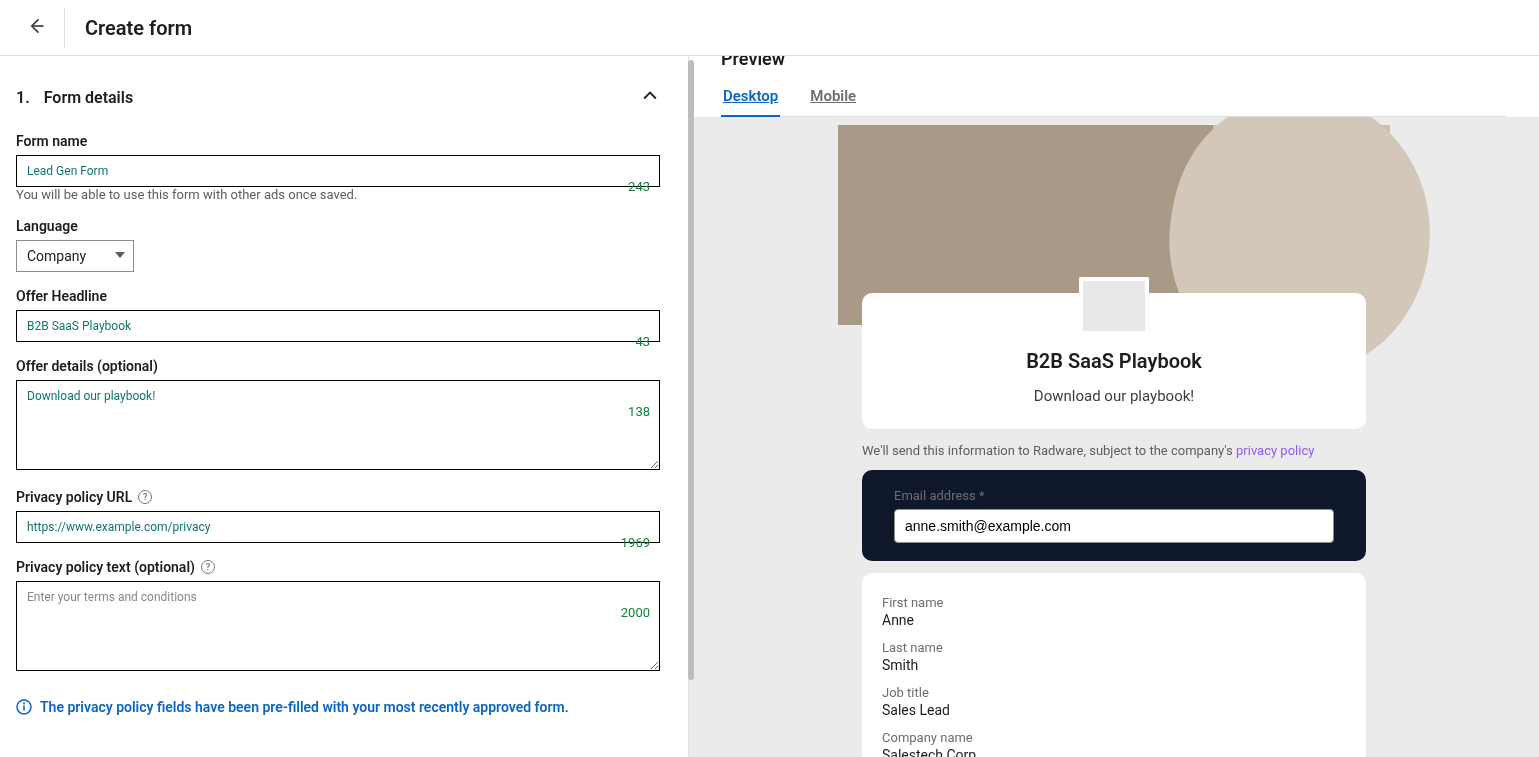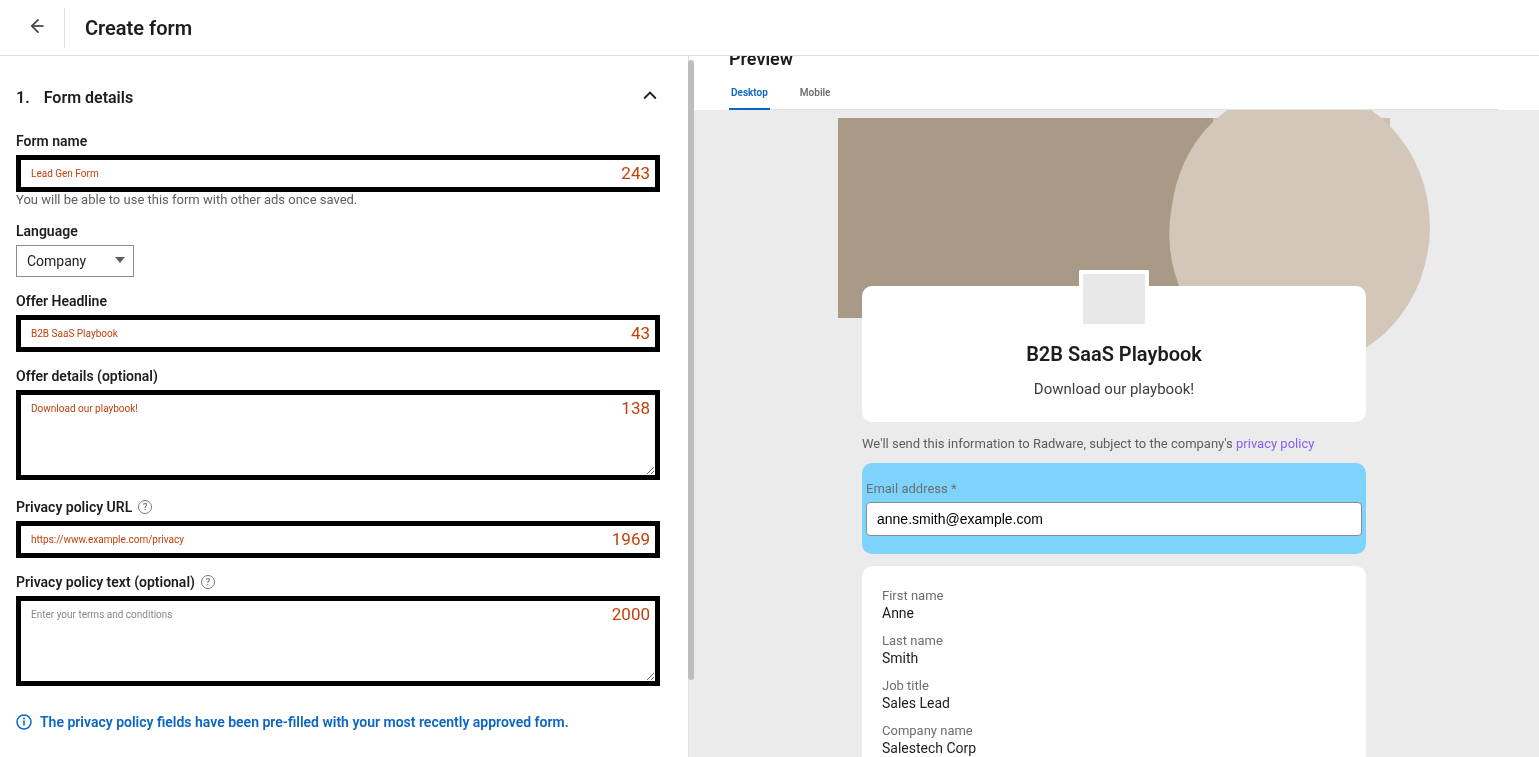--- a/index.html
+++ b/index.html
@@ -100,37 +100,37 @@
       display: inline-flex;
       align-items: center;
       justify-content: center;
       font-size: 9px;
       color: #777;
       cursor: pointer;
     }
     .input-wrap { position: relative; }
     .text-input, .textarea-input {
       width: 100%;
-      border: 5px solid #000000;
+      border: 1px solid #000000;
       padding: 8px 50px 8px 10px;
-      font-size: 10px;
+      font-size: 12px;
       font-family: inherit;
-      color: #c2410c;
+      color: #0f766e;
     }
     .textarea-input {
       resize: both;
       min-height: 90px;
       padding-top: 8px;
     }
     .char-count {
       position: absolute;
       right: 10px;
-      top: 8px;
-      font-size: 17px;
-      color: #c2410c;
+      top: 24px;
+      font-size: 13px;
+      color: #15803d;
       pointer-events: none;
     }
     .helper-text {
       font-size: 13px;
       color: #5e5e5e;
     }
     .select-wrap {
       position: relative;
       display: inline-block;
     }
@@ -165,42 +165,43 @@
       width: 16px;
       height: 16px;
       display: inline-flex;
       align-items: center;
       justify-content: center;
     }
     .info-icon-circle svg { width: 16px; height: 16px; }
 
     
     .preview-header {
-      padding: 0 40px;
+      padding: 0 32px;
       margin-top: -8px;
     }
     .preview-title {
       font-size: 18px;
       font-weight: 600;
       color: #1d1d1d;
       margin-bottom: 8px;
     }
     .tabs {
       display: flex;
       gap: 28px;
       border-bottom: 1px solid #e0e0e0;
     }
     .tab {
       padding: 10px 2px;
-      font-size: 10px;
+      font-size: 15px;
       font-weight: 600;
       color: #6e6e6e;
       cursor: pointer;
       border-bottom: 2px solid transparent;
       margin-bottom: -1px;
+      text-decoration: underline;
     }
     .tab.active {
       color: #0a66c2;
       border-bottom-color: #0a66c2;
     }
     .preview-canvas {
       flex: 1;
       background: #ebebeb;
       padding: 8px 0 0 0;
       overflow-y: auto;
@@ -257,23 +258,23 @@
       color: #3d3d3d;
     }
     .privacy-note {
       margin: 10px 24px 10px 24px;
       font-size: 13px;
       color: #5e5e5e;
     }
     .privacy-note a { color: #8b5cf6; text-decoration: none; cursor: pointer; }
     .field-card {
       margin: 12px 24px;
-      background: #7dd3fc;
+      background: #0f172a;
       border-radius: 10px;
-      padding: 18px 4px;
+      padding: 18px 32px;
     }
     .field-card-label {
       font-size: 13px;
       color: #6e6e6e;
       margin-bottom: 6px;
     }
     .field-card-input {
       width: 100%;
       border: 1px solid #8c8c8c;
       padding: 8px 10px;

